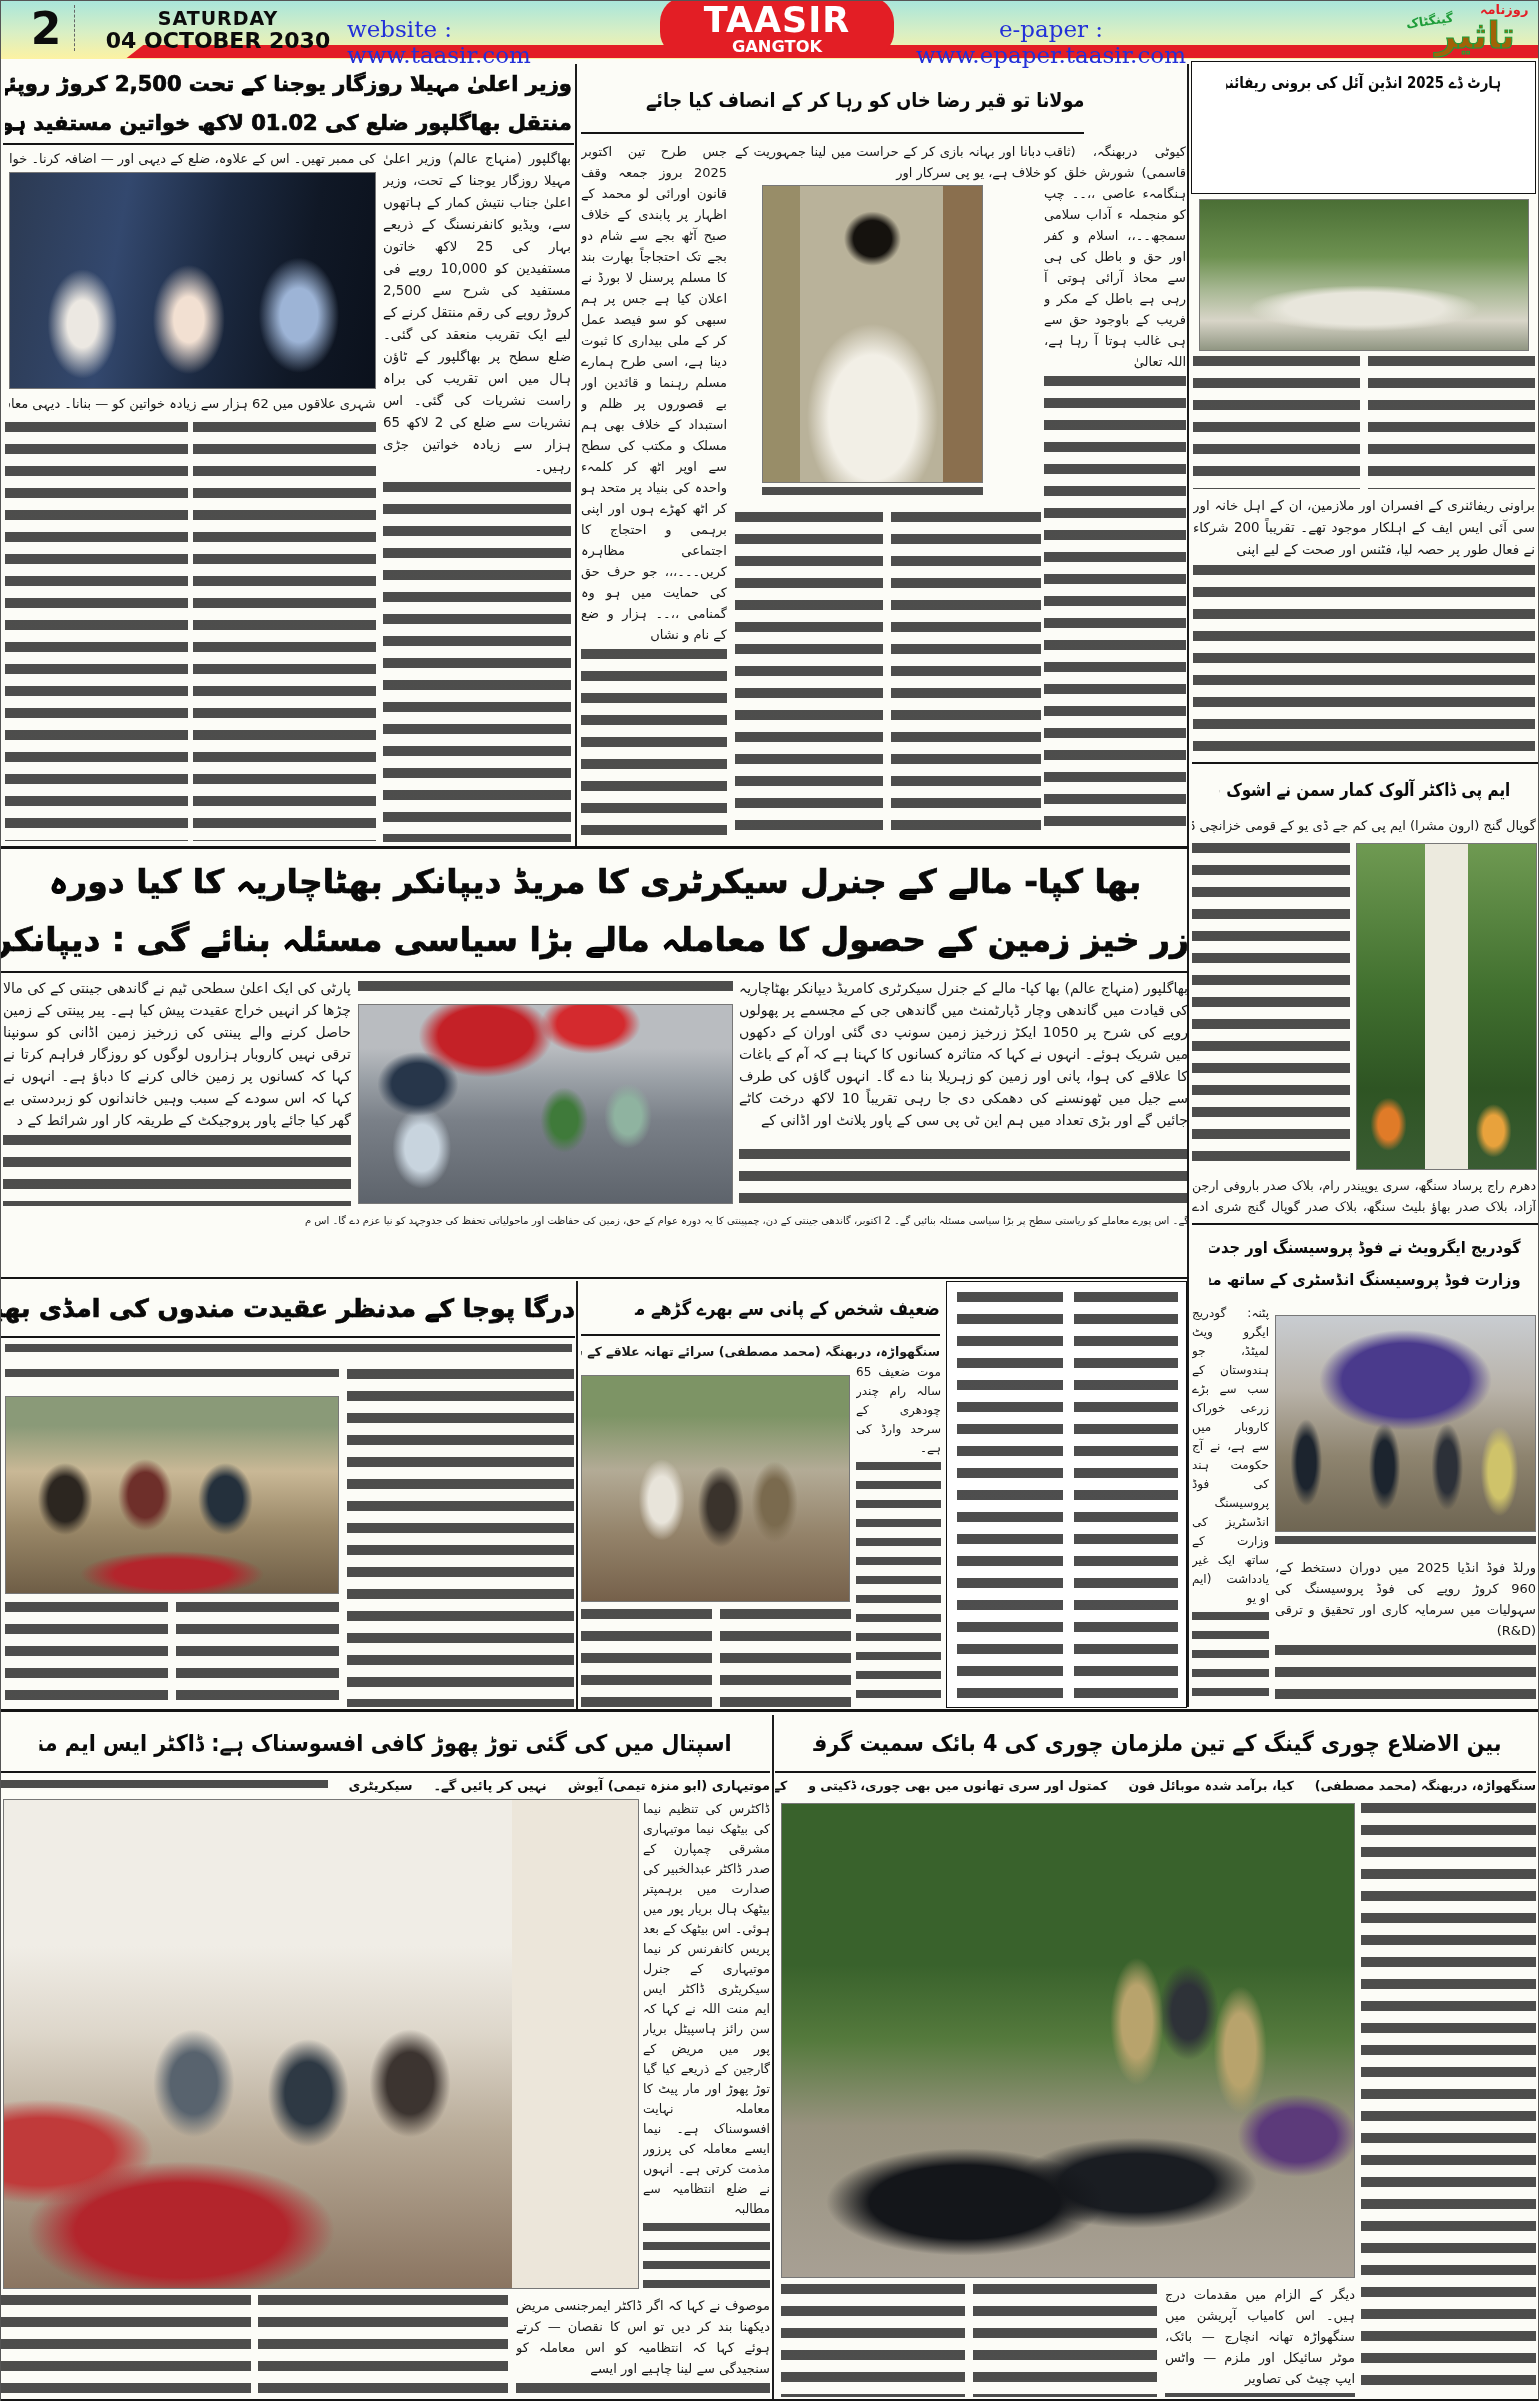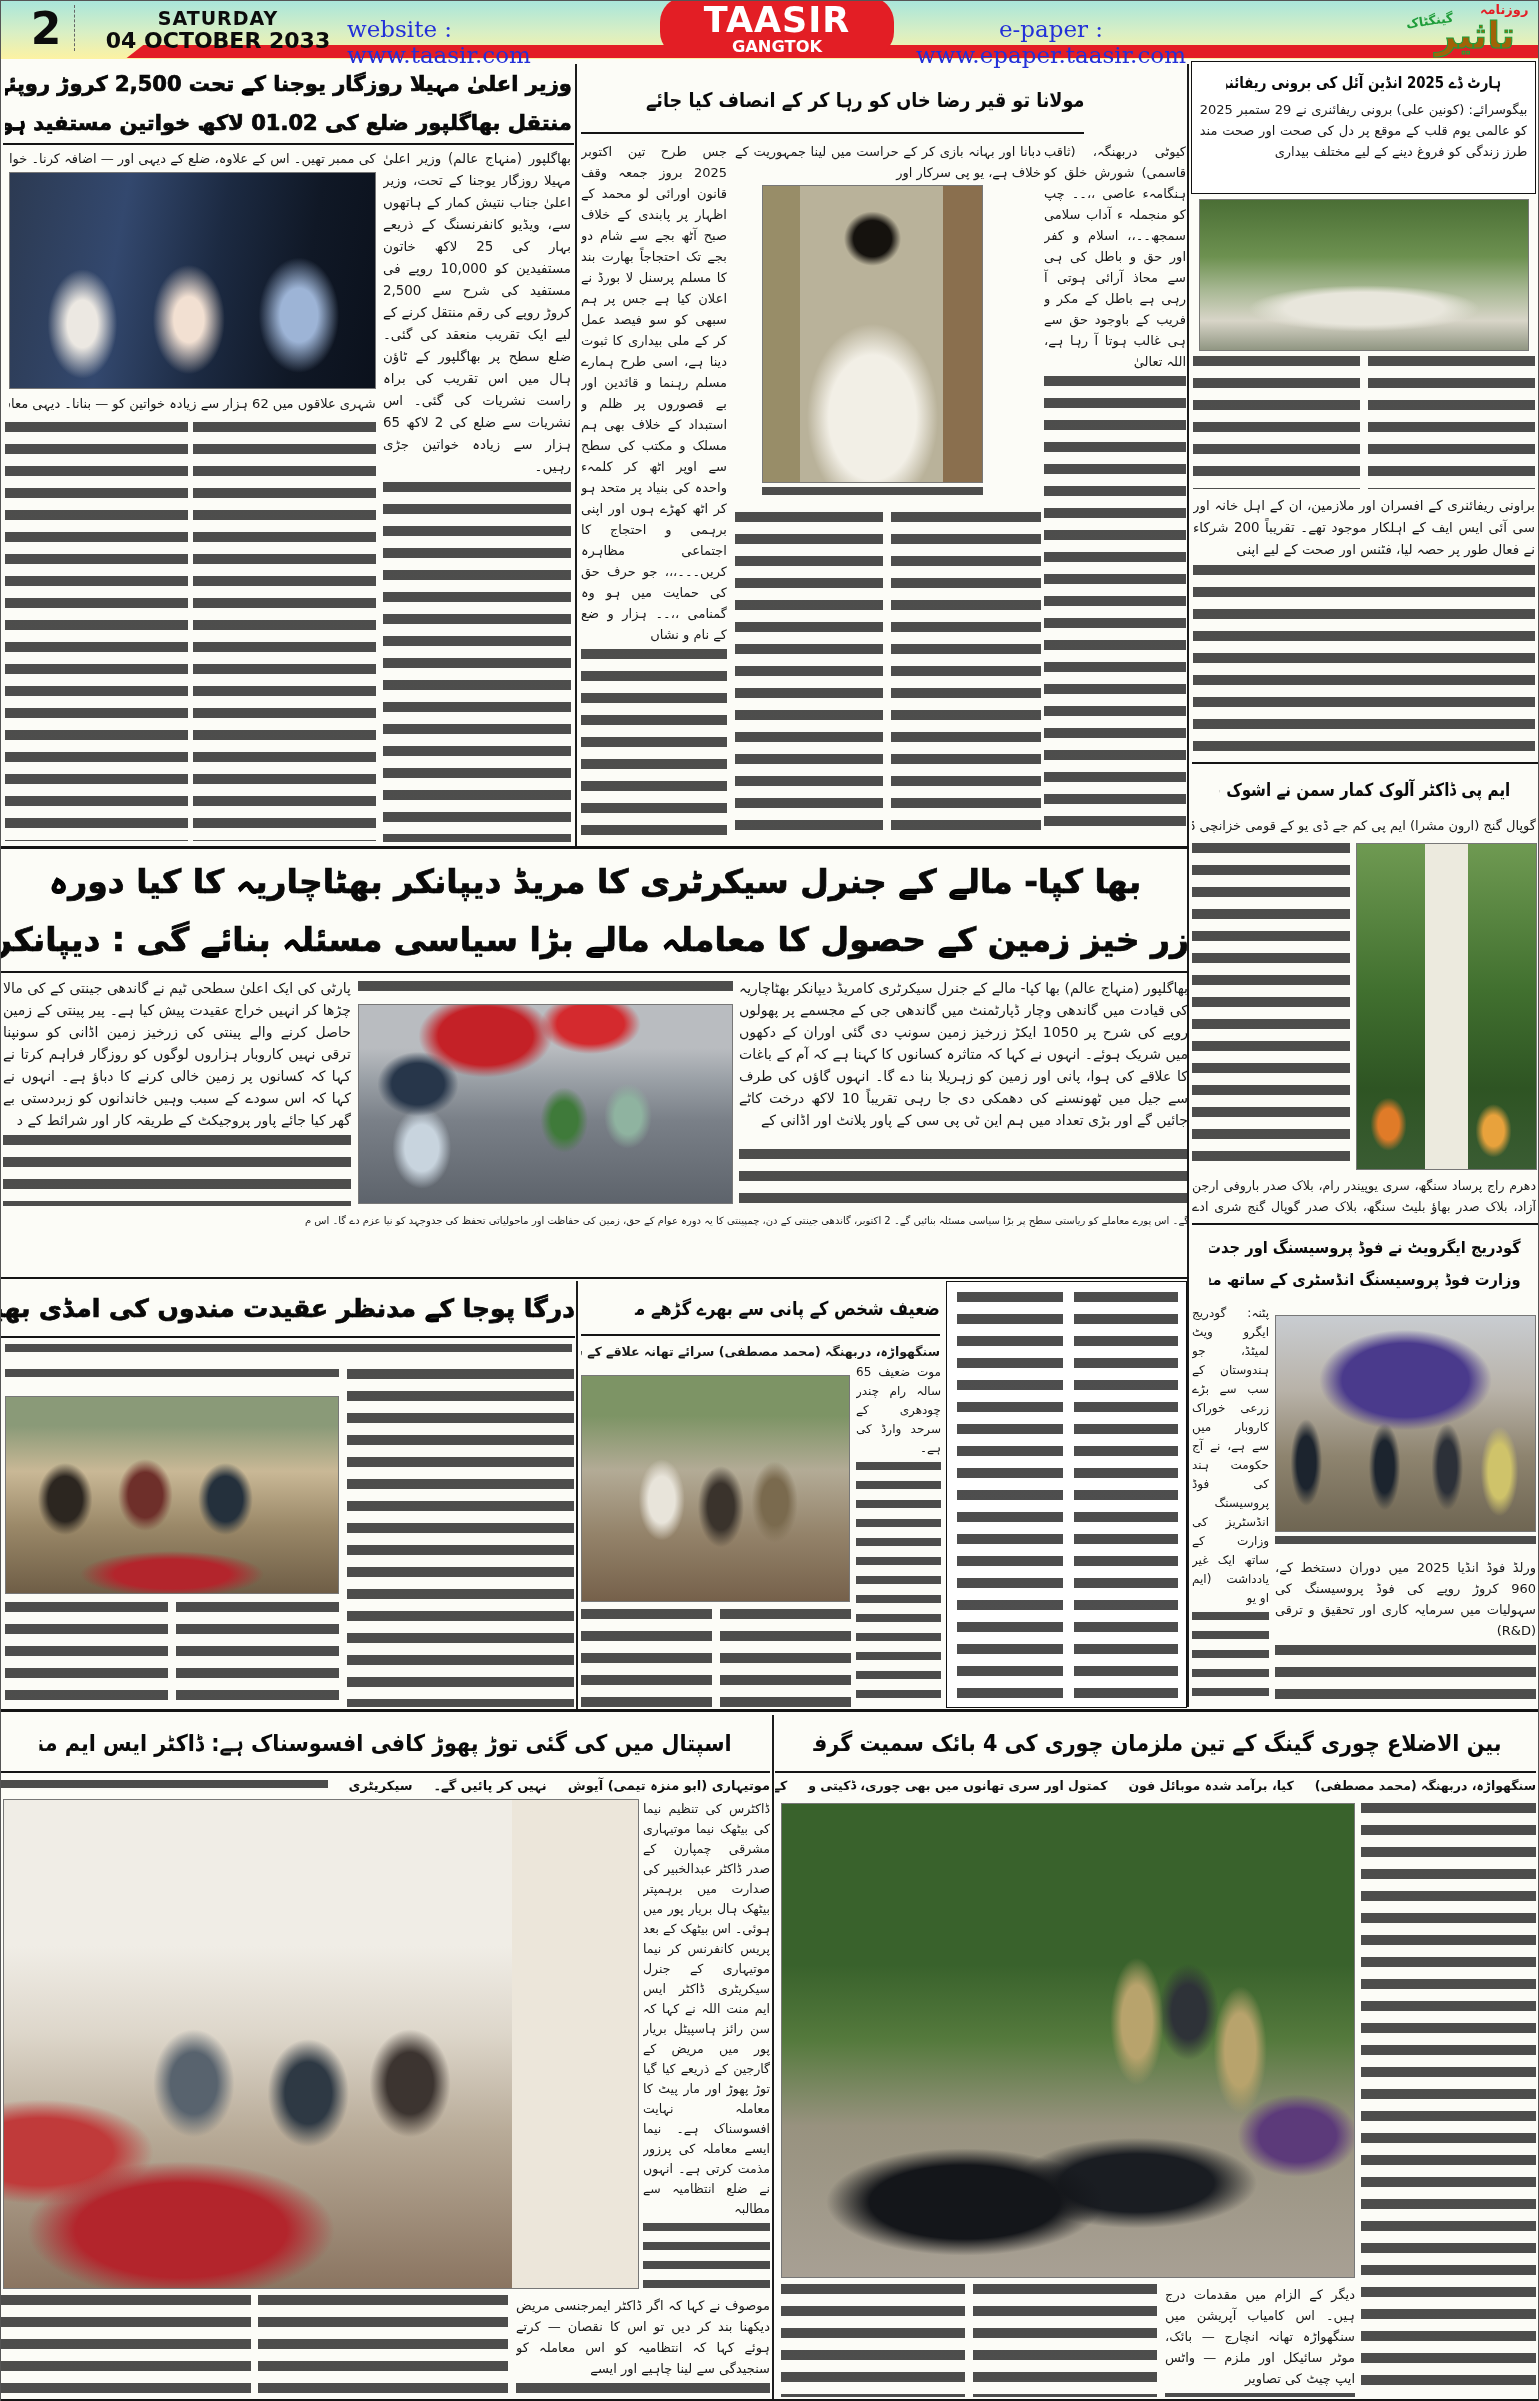--- a/index.html
+++ b/index.html
@@ -30,21 +30,21 @@
 </head>
 <body>
 
 <div class="page">
 
   <div class="abs hdr" style="left:0;top:0;width:1539px;height:58px;"></div>
   <div class="abs redstrip" style="left:125px;top:44px;width:1414px;height:13.4px;"></div>
   <div class="abs" style="left:19px;top:1.9px;width:52px;height:52px;font-size:44px;font-weight:bold;color:#0c0c0c;text-align:center;">2</div>
   <div class="abs" style="left:73px;top:3.8px;height:46px;border-left:1.9px dashed #666;"></div>
   <div class="abs" style="left:92px;top:5.8px;width:250px;text-align:center;font-weight:bold;font-size:19px;color:#0c0c0c;letter-spacing:1px;">SATURDAY</div>
-  <div class="abs" style="left:92px;top:27px;width:250px;text-align:center;font-weight:bold;font-size:22px;color:#0c0c0c;">04 OCTOBER 2033</div>
+  <div class="abs" style="left:92px;top:27px;width:250px;text-align:center;font-weight:bold;font-size:22px;color:#0c0c0c;">04 OCTOBER 2030</div>
   <div class="abs blue" style="left:346px;top:15.4px;width:288px;font-size:23px;">website : www.taasir.com</div>
   <div class="abs blob" style="left:659px;top:-3.8px;width:234px;height:60px;">
     <div style="font-size:35px;font-weight:bold;letter-spacing:1px;line-height:38px;margin-top:3.8px;">TAASIR</div>
     <div style="font-size:16.3px;font-weight:bold;line-height:16.3px;">GANGTOK</div>
   </div>
   <div class="abs blue" style="left:901px;top:15.4px;width:298px;text-align:center;font-size:23px;">e-paper : www.epaper.taasir.com</div>
   <div class="abs" style="left:1335px;top:0;width:202px;height:58px;direction:rtl;">
     <div style="position:absolute;right:9.6px;top:1px;color:#e31e25;font-weight:bold;font-size:13px;">روزنامہ</div>
     <div style="position:absolute;right:85px;top:11.5px;color:#1f9d3a;font-weight:bold;font-size:12.5px;transform:rotate(-8deg);">گینگٹاک</div>
     <div style="position:absolute;right:23px;top:12.5px;color:#a16207;font-weight:bold;font-size:37px;-webkit-text-stroke:1px #1f9d3a;">تاثیر</div>
@@ -92,21 +92,20 @@
   <div class="abs fillsm" style="left:761px;top:486px;width:221px;height:17.3px;"></div>
   <div class="abs colv bt" style="left:580px;top:140px;width:146px;height:697px;font-size:13px;line-height:21px;">
     <span>جس طرح تین اکتوبر 2025 بروز جمعہ وقف قانون اورائی لو محمد کے اظہار پر پابندی کے خلاف صبح آٹھ بجے سے شام دو بجے تک احتجاجاً بھارت بند کا مسلم پرسنل لا بورڈ نے اعلان کیا ہے جس پر ہم سبھی کو سو فیصد عمل کر کے ملی بیداری کا ثبوت دینا ہے، اسی طرح ہمارے مسلم رہنما و قائدین اور بے قصوروں پر ظلم و استبداد کے خلاف بھی ہم مسلک و مکتب کی سطح سے اوپر اٹھ کر کلمہء واحدہ کی بنیاد پر متحد ہو کر اٹھ کھڑے ہوں اور اپنی برہمی و احتجاج کا اجتماعی مظاہرہ کریں۔۔۔،،، جو حرف حق کی حمایت میں ہو وہ گمنامی ،،۔۔ ہزار و ضع کے نام و نشاں</span>
     <i class="fl fill"></i>
   </div>
   <div class="abs fill" style="left:890px;top:511px;width:150px;height:327px;"></div>
   <div class="abs fill" style="left:734px;top:511px;width:148px;height:327px;"></div>
 
   <div class="abs box" style="left:1190px;top:60px;width:345px;height:133px;background:#fff;">
     <div class="hl" style="margin:5.8px 3.8px 0;font-size:16.3px;line-height:29px;transform:scaleX(.82);transform-origin:center;">ہارٹ ڈے 2025 انڈین آئل کی برونی ریفائنری میں منایا گیا</div>
-    <div class="bt" style="margin:1.9px 7.7px 0;height:85px;font-size:13px;line-height:21px;">بیگوسرائے: (کونین علی) برونی ریفائنری نے 29 ستمبر 2025 کو عالمی یوم قلب کے موقع پر دل کی صحت اور صحت مند طرز زندگی کو فروغ دینے کے لیے مختلف بیداری</div>
   </div>
   <div class="abs photo" style="left:1198px;top:198px;width:330px;height:152px;background-image:
        radial-gradient(144px 29px at 50% 72%,#e8e6dc 0 55%,transparent 80%),
        linear-gradient(180deg,#4a6e35 0%,#6d9150 38%,#a8b894 60%,#d8d5c8 80%,#8e9480 100%);"></div>
   <div class="abs fill" style="left:1367px;top:355px;width:167px;height:133px;"></div>
   <div class="abs fill" style="left:1192px;top:355px;width:167px;height:133px;"></div>
   <div class="abs colv bt" style="left:1192px;top:494px;width:342px;height:263px;font-size:13.4px;line-height:22px;">
     <span>براونی ریفائنری کے افسران اور ملازمین، ان کے اہل خانہ اور سی آئی ایس ایف کے اہلکار موجود تھے۔ تقریباً 200 شرکاء نے فعال طور پر حصہ لیا، فٹنس اور صحت کے لیے اپنی</span>
     <i class="fl fill"></i>
   </div>

